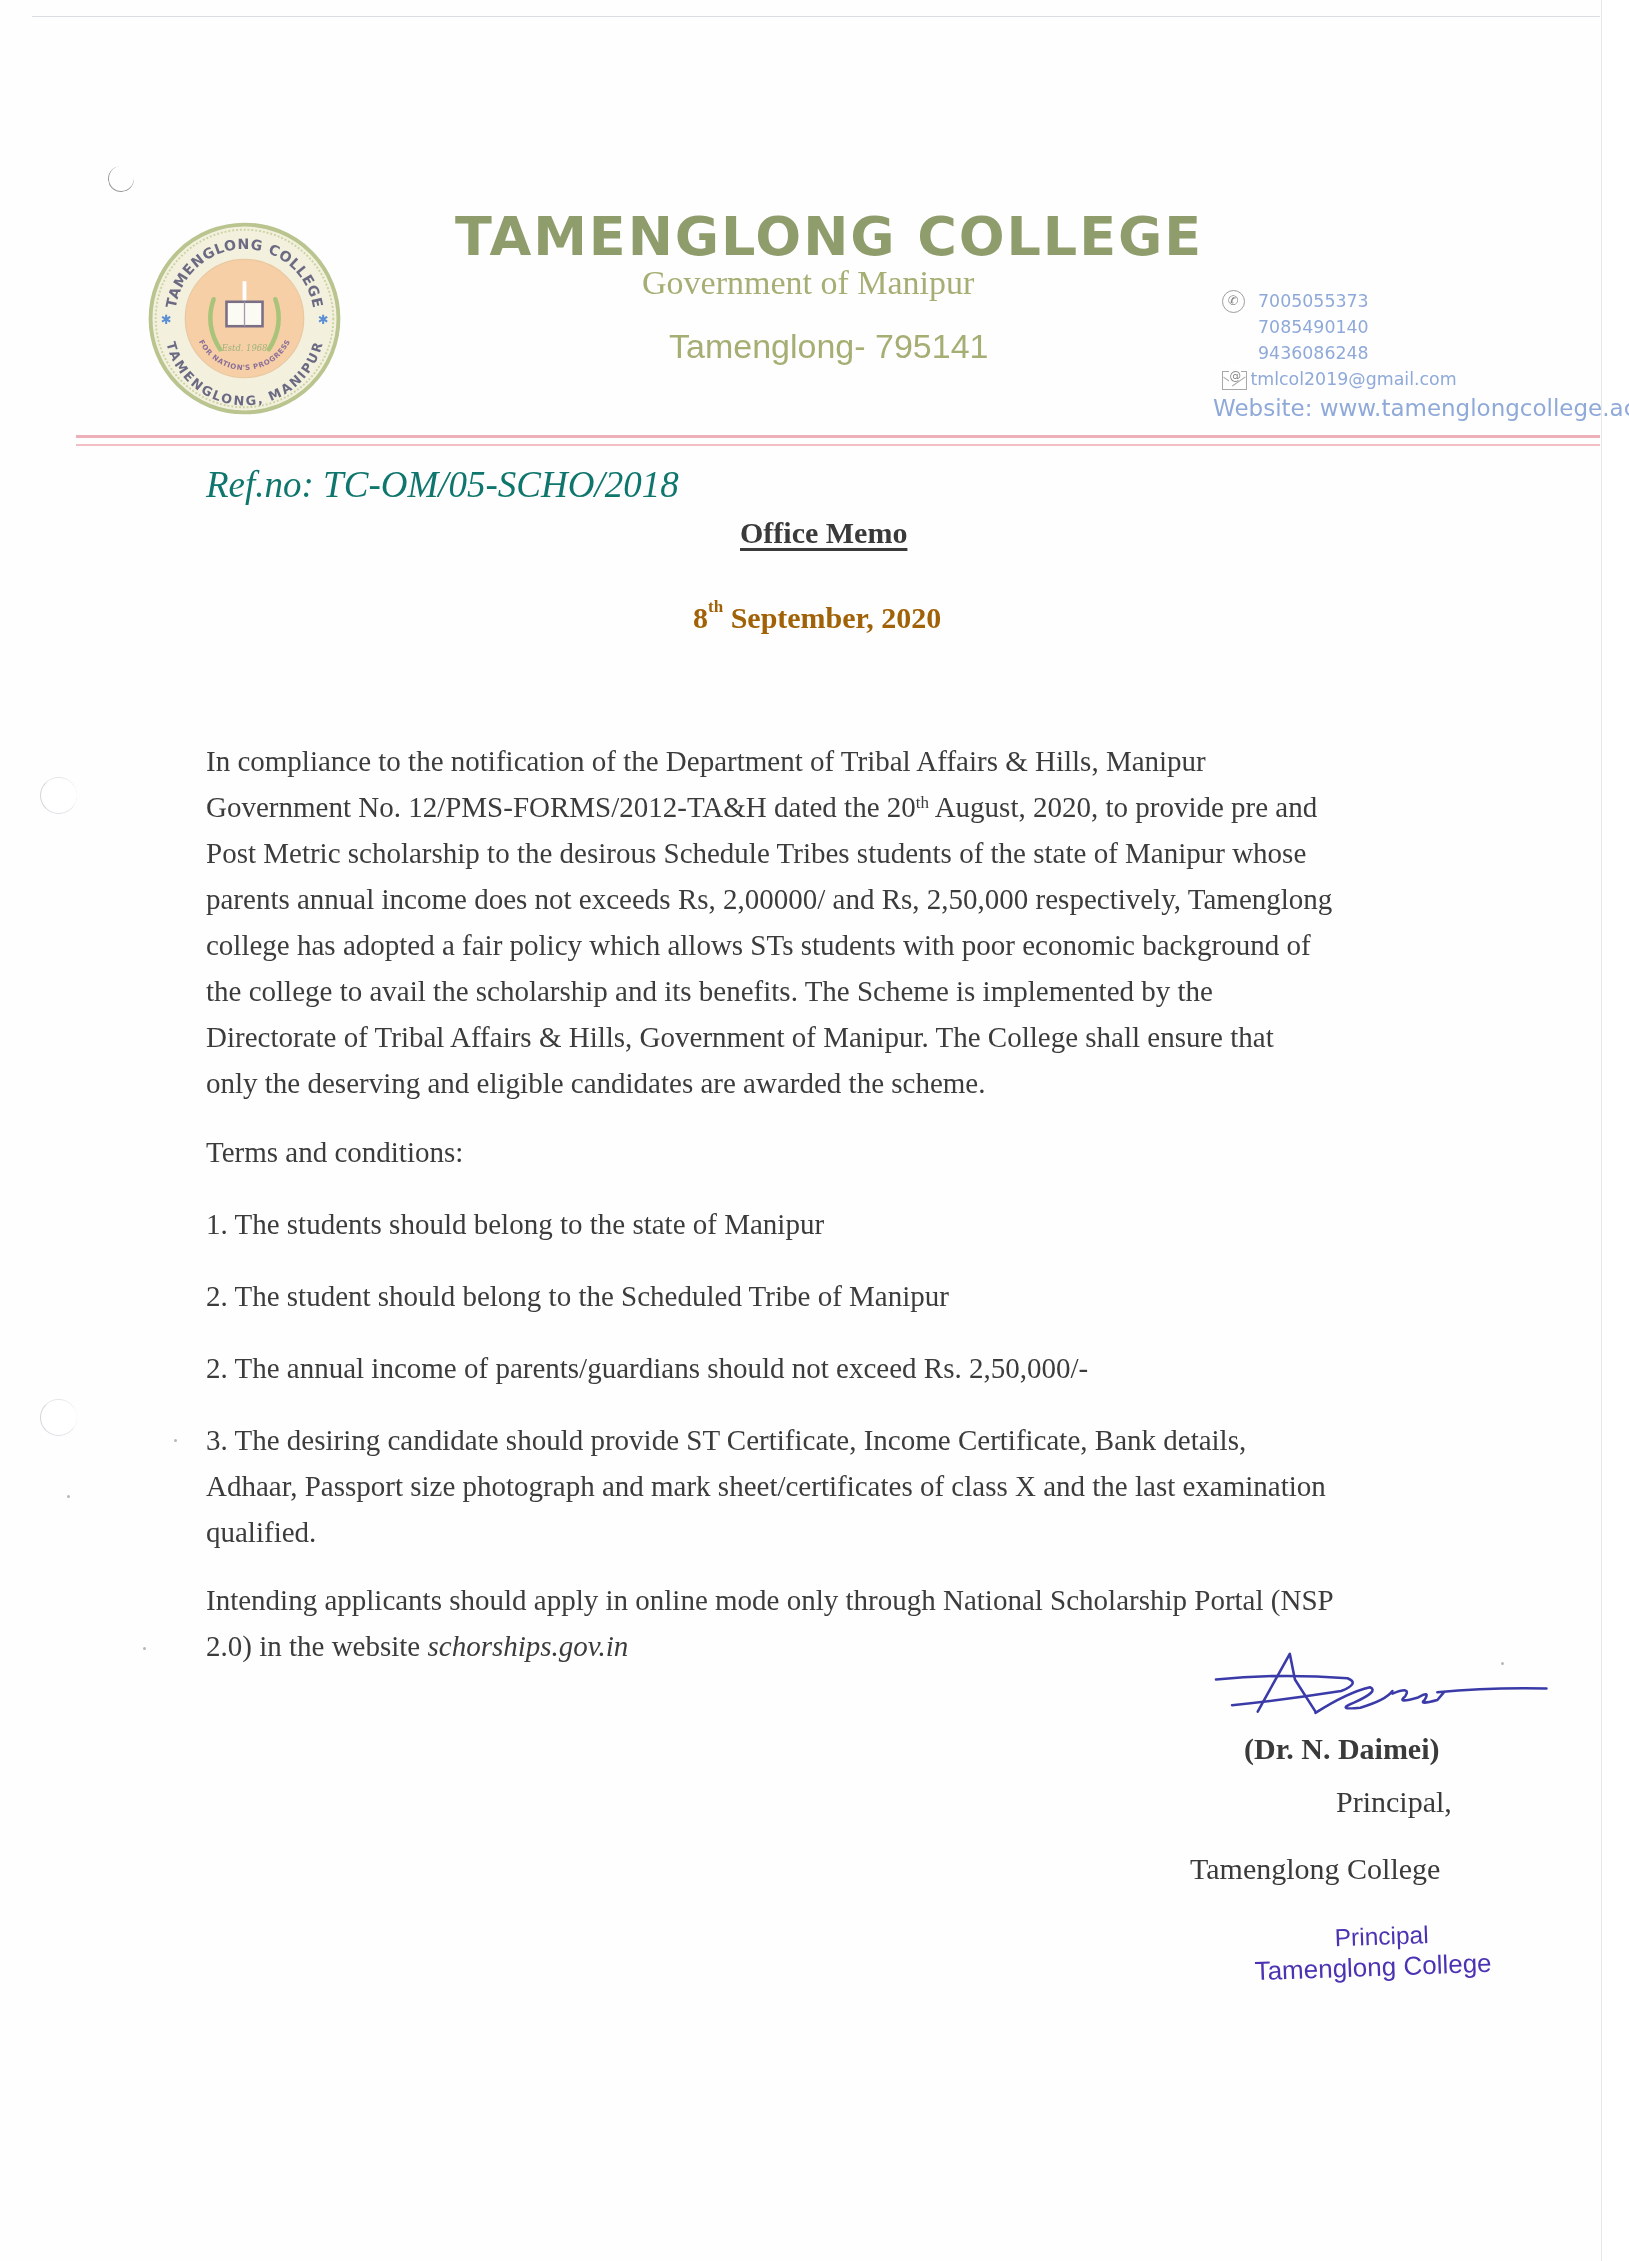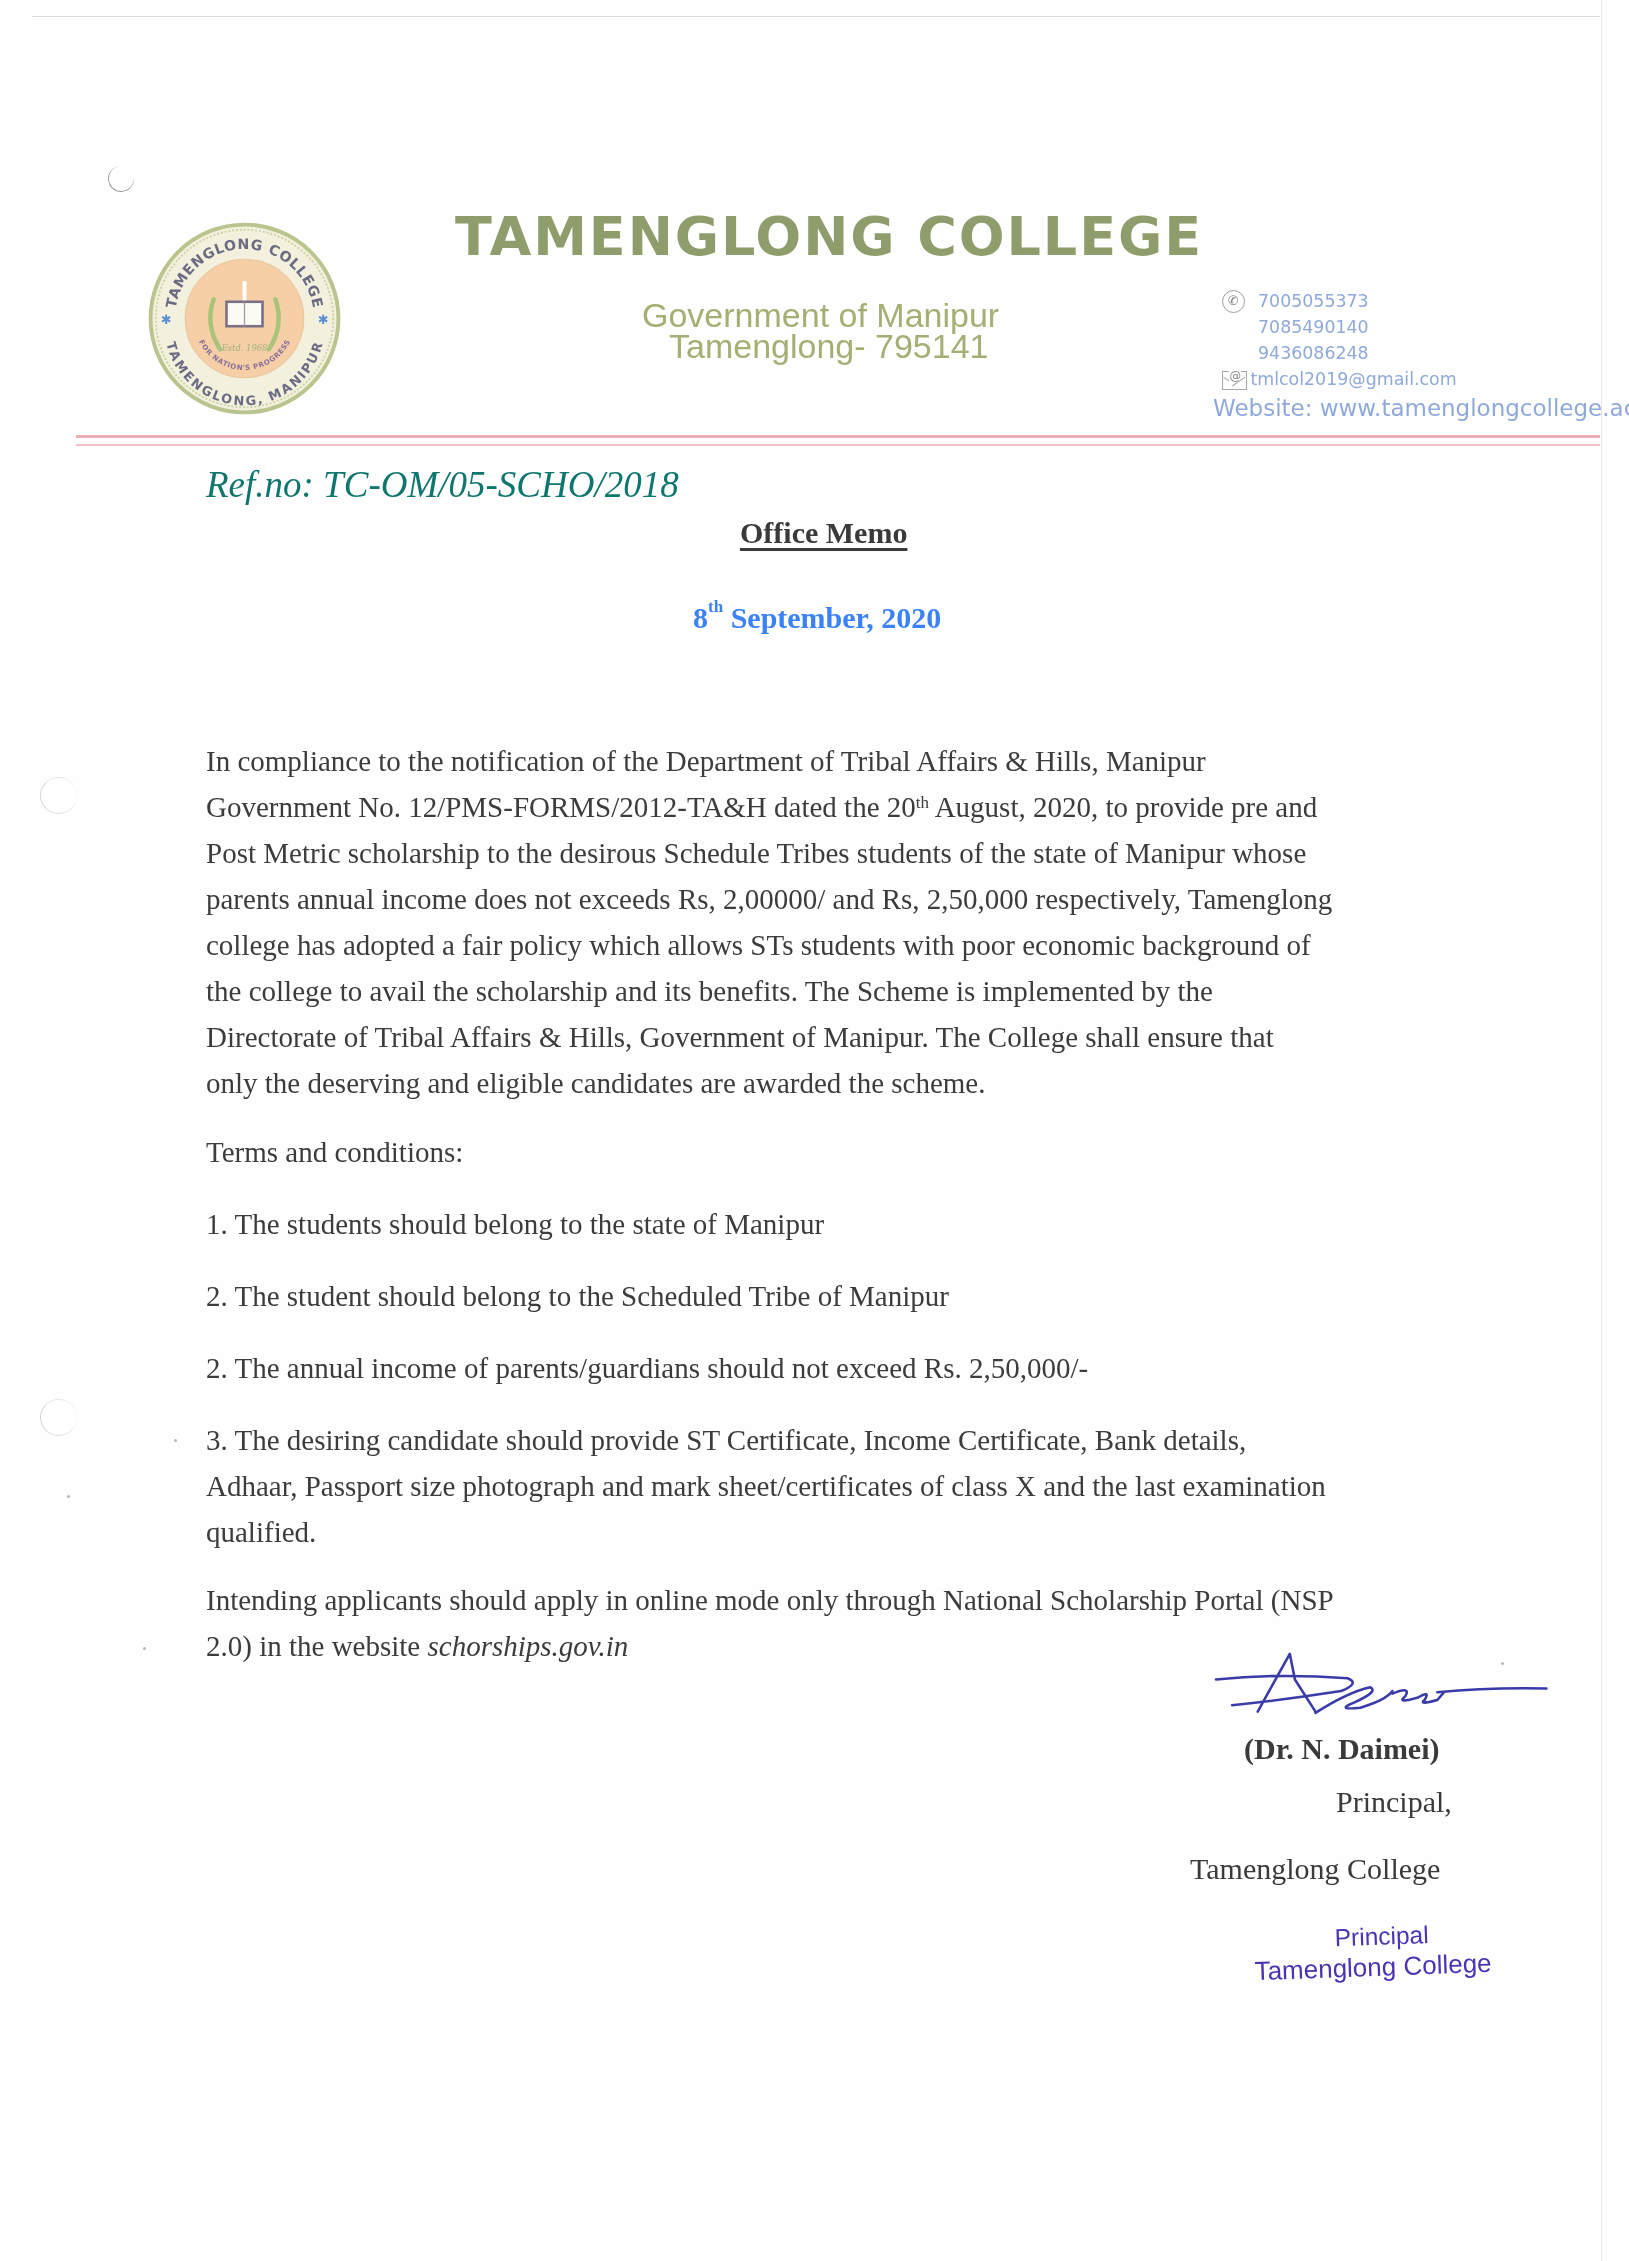--- a/index.html
+++ b/index.html
@@ -72,21 +72,21 @@
       color: #8f9d6c;
       white-space: nowrap;
     }
     .govt-line, .address-line {
       position: absolute;
       font-family: "Liberation Sans", "DejaVu Sans", sans-serif;
       font-size: 34px;
       color: #a6ae74;
       white-space: nowrap;
     }
-    .govt-line { left: 642px; top: 296px; }
+    .govt-line { left: 642px; top: 264px; font-family: Liberation Serif, serif; }
     .address-line { left: 669px; top: 327px; }
 
     .contact {
       position: absolute;
       left: 1222px; top: 288px;
       font-family: "DejaVu Sans", "Liberation Sans", sans-serif;
       color: #8fa9d9;
       font-size: 17.4px;
       line-height: 26px;
       white-space: nowrap;
@@ -156,21 +156,21 @@
       text-decoration-thickness: 2.6px;
       text-underline-offset: 5.2px;
       color: #3a3a3a;
       white-space: nowrap;
     }
     .memo-date {
       position: absolute;
       left: 693px; top: 601px;
       font-weight: bold;
       font-size: 30px;
-      color: #3b82f6;
+      color: #a16207;
       white-space: nowrap;
     }
     sup {
       font-size: 17px;
       vertical-align: top;
       position: relative;
       top: -3.9px;
     }
     .content {
       position: absolute;

